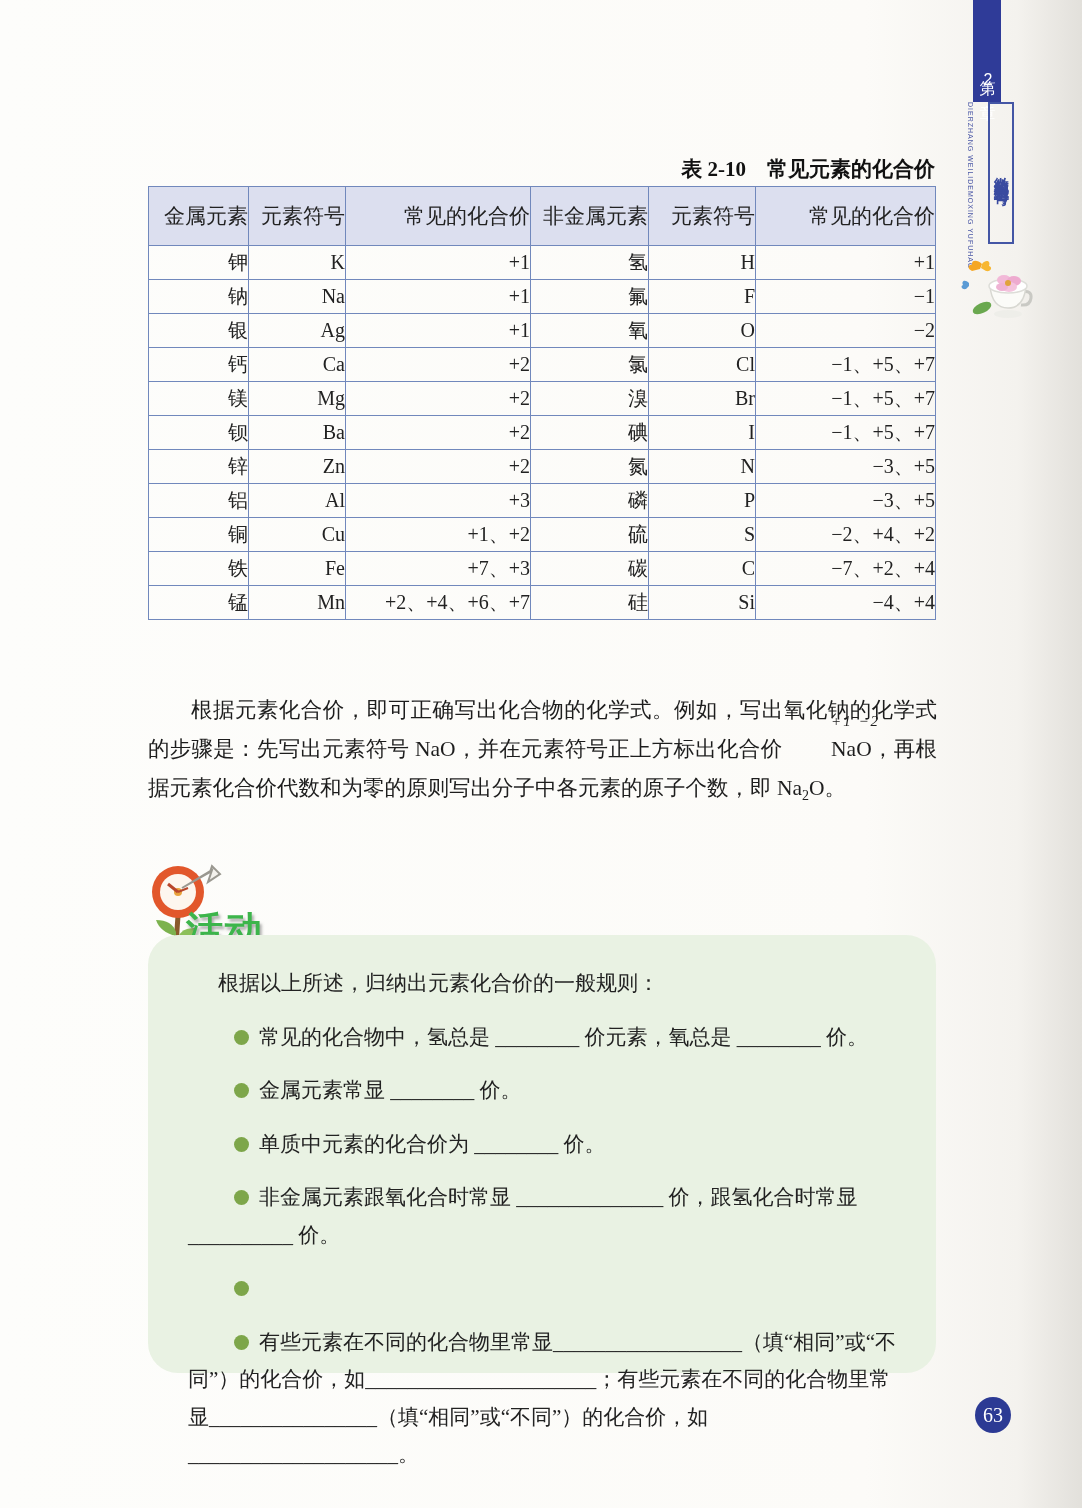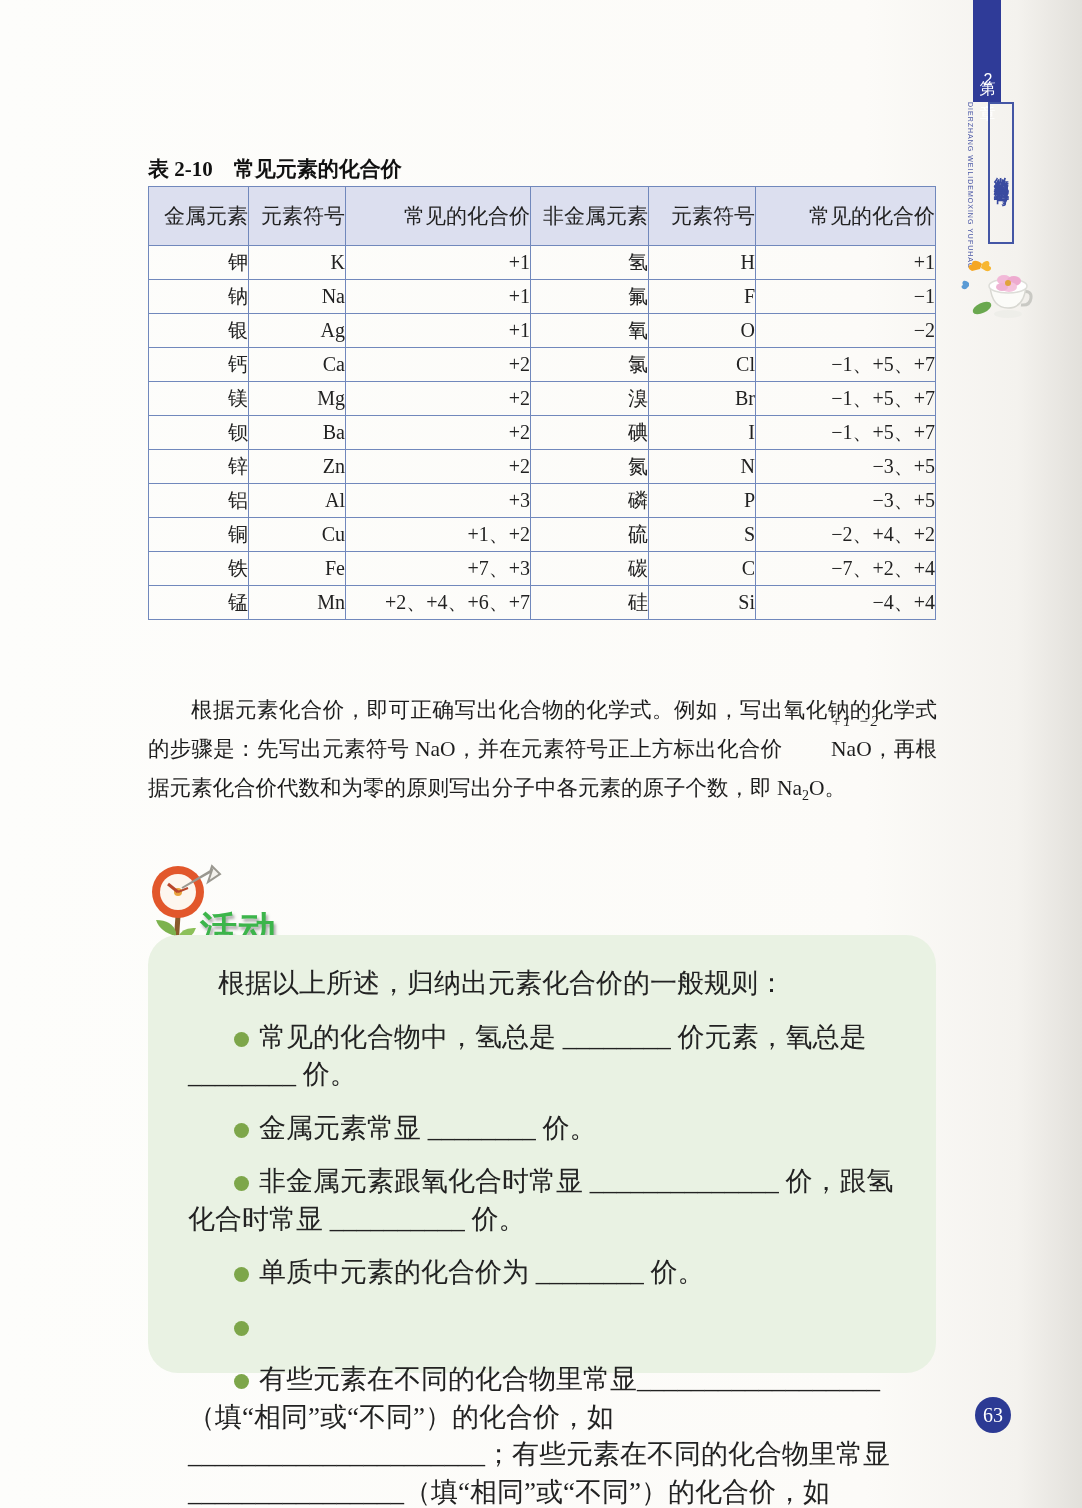--- a/index.html
+++ b/index.html
@@ -31,21 +31,21 @@
     position:absolute; left:962px; top:102px; height:146px; width:12px;
     writing-mode:vertical-rl;
     font-size:7px; color:#4a57a5; letter-spacing:1px;
     font-family:"Liberation Sans","DejaVu Sans",sans-serif;
     white-space:nowrap;
   }
   .teacup{position:absolute; left:960px; top:256px;}
   
   .table-title{
     position:absolute; left:148px; top:155px; width:787px;
-    text-align:left; font-weight:bold; font-size:21px; color:#111;
+    text-align:right; font-weight:bold; font-size:21px; color:#111;
   }
   table.valence{
     position:absolute; left:148px; top:186px; width:787px;
     border-collapse:collapse; table-layout:fixed;
     font-size:20px; text-align:right;
   }
   table.valence th, table.valence td{
     border:1.6px solid #7188bc; padding:0; overflow:hidden; white-space:nowrap;
   }
   table.valence th{
@@ -65,32 +65,32 @@
     letter-spacing:2px; white-space:nowrap; line-height:13px;
   }
   sub.small{font-size:14px;}
   
   .act-shadow{
     position:absolute; left:168px; top:936px; width:195px; height:32px;
     background:radial-gradient(ellipse at center, rgba(110,112,108,.55) 0%, rgba(110,112,108,.25) 55%, rgba(110,112,108,0) 75%);
     border-radius:50%;
   }
   .act-label{
-    position:absolute; left:200px; top:905px;
+    position:absolute; left:186px; top:905px;
     font-size:37px; font-weight:bold; color:#3cb54b;
     font-family:"Liberation Sans","DejaVu Sans",sans-serif;
     text-shadow:2px 3px 3px rgba(100,100,100,.55);
     letter-spacing:2px;
   }
   .act-icon{position:absolute; left:138px; top:858px;}
   .act-box{
     position:absolute; left:148px; top:935px; width:788px; height:438px;
     background:#e9f2e3; border-radius:30px; box-sizing:border-box;
     padding:30px 24px 0 24px;
-    font-size:27px; line-height:37.5px; color:#222;
+    font-size:21px; line-height:37.5px; color:#222;
   }
   .act-intro{margin:0; text-indent:46px;}
   .act-item{margin:16px; text-indent:46px;}
   .bullet{
     display:inline-block; width:15px; height:15px; border-radius:50%;
     background:#7da64a; margin-right:10px; vertical-align:-1px;
   }
   
   .page-circle{
     position:absolute; left:975px; top:1397px; width:36px; height:36px;
@@ -268,21 +268,21 @@
       <path d="M44 30 L74 12 L70 24 L82 16 L74 8 L72 14 Z" fill="#f3f1ec" stroke="#9a9890" stroke-width="2"></path>
     </g>
   </svg>
   <div class="act-shadow"></div>
   <div class="act-label">活动</div>
 
   <div class="act-box">
     <p class="act-intro">根据以上所述，归纳出元素化合价的一般规则：</p>
     <p class="act-item"><span class="bullet"></span><span>常见的化合物中，氢总是 ________ 价元素，氧总是 ________ 价。</span></p>
     <p class="act-item"><span class="bullet"></span><span>金属元素常显 ________ 价。</span></p>
+    <p class="act-item"><span class="bullet"></span><span>单质中元素的化合价为 ________ 价。</span></p>
     <p class="act-item"><span class="bullet"></span><span>非金属元素跟氧化合时常显 ______________ 价，跟氢化合时常显 __________ 价。</span></p>
-    <p class="act-item"><span class="bullet"></span><span>单质中元素的化合价为 ________ 价。</span></p>
     <p class="act-item"><span class="bullet"></span></p>
     <p class="act-item"><span class="bullet"></span><span>有些元素在不同的化合物里常显__________________（填“相同”或“不同”）的化合价，如______________________；有些元素在不同的化合物里常显________________（填“相同”或“不同”）的化合价，如____________________。</span></p>
   </div>
 
   <div class="page-circle">63</div>
 
 </div>
 
 </body></html>

